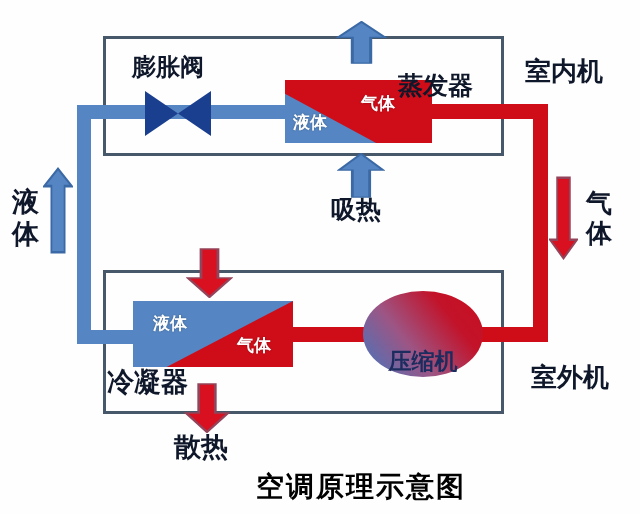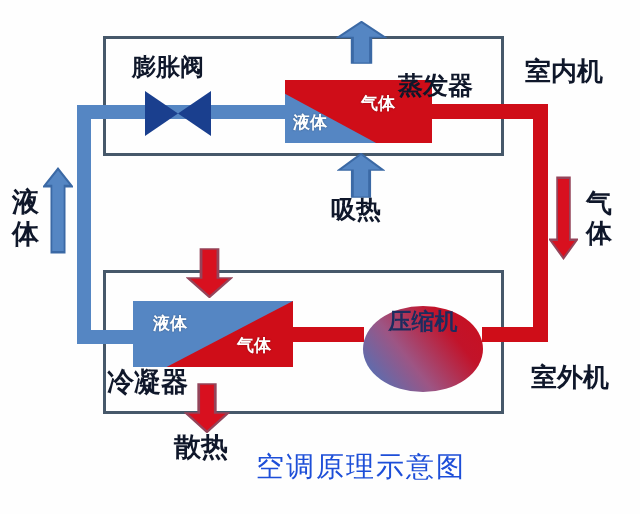--- a/index.html
+++ b/index.html
@@ -40,46 +40,46 @@
   }
   .block-label {
     position:absolute; z-index:4;
     color:#ffffff; font-weight:bold; font-size:17px;
     text-shadow: 0 0 2px rgba(0,0,0,.35);
     white-space:nowrap;
   }
 
   
   .compressor {
-    position:absolute; left:363px; top:306px; width:120px; height:86px;
+    position:absolute; left:363px; top:291px; width:120px; height:86px;
     border-radius:50%;
     background: linear-gradient(52deg, #5470b4 8%, #9d5584 38%, #c2132a 72%, #c90f1e 100%);
     z-index:3;
-    display:flex; align-items:flex-start; justify-content:center;
+    display:flex; align-items:flex-end; justify-content:center;
   }
   .compressor-label {
     color:#1c2c5e; font-weight:bold; font-size:23px; white-space:nowrap;
     z-index:4;
   }
 
   
   .lbl {
     position:absolute; z-index:5;
     color:#0f172a; font-weight:bold; white-space:nowrap; line-height:1.05;
   }
   .vlabel {
     white-space:normal; width:1.08em; word-break:break-all;
     text-align:center; line-height:1.17;
   }
 
   svg.icon { position:absolute; z-index:4; display:block; }
 
   .title-row {
-    position:absolute; left:256px; top:448px; z-index:5;
-    color:#1d4ed8; font-weight:normal; font-size:28px; letter-spacing:2px; white-space:nowrap;
+    position:absolute; left:256px; top:468px; z-index:5;
+    color:#000000; font-weight:bold; font-size:28px; letter-spacing:2px; white-space:nowrap;
   }
 </style>
 </head>
 <body>
 
 <div class="stage">
 
   <div class="unit-box box-indoor"></div>
   <div class="unit-box box-outdoor"></div>
 

